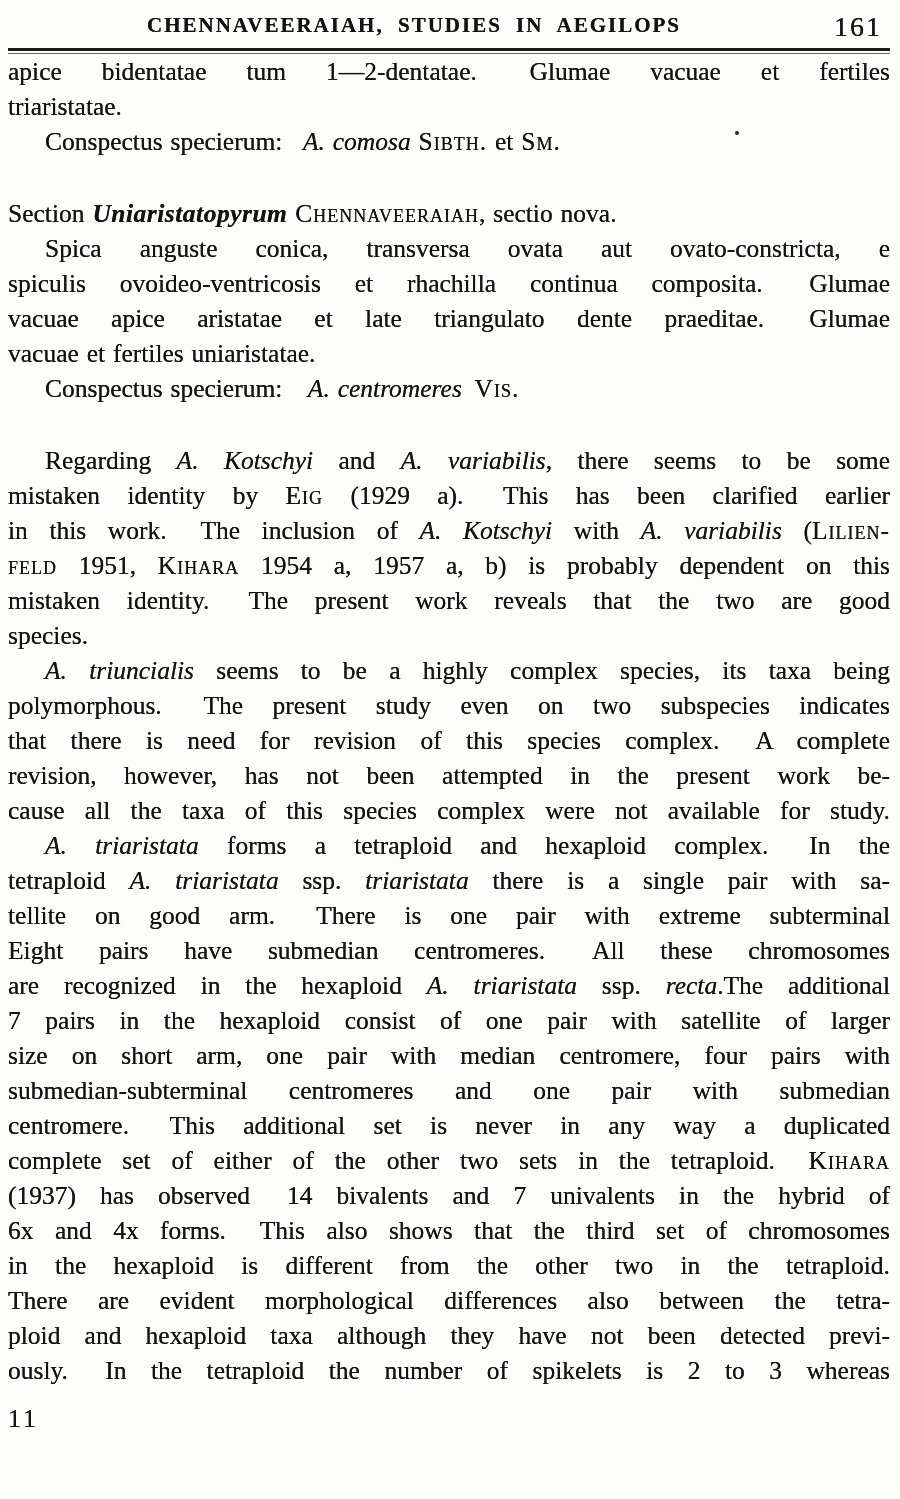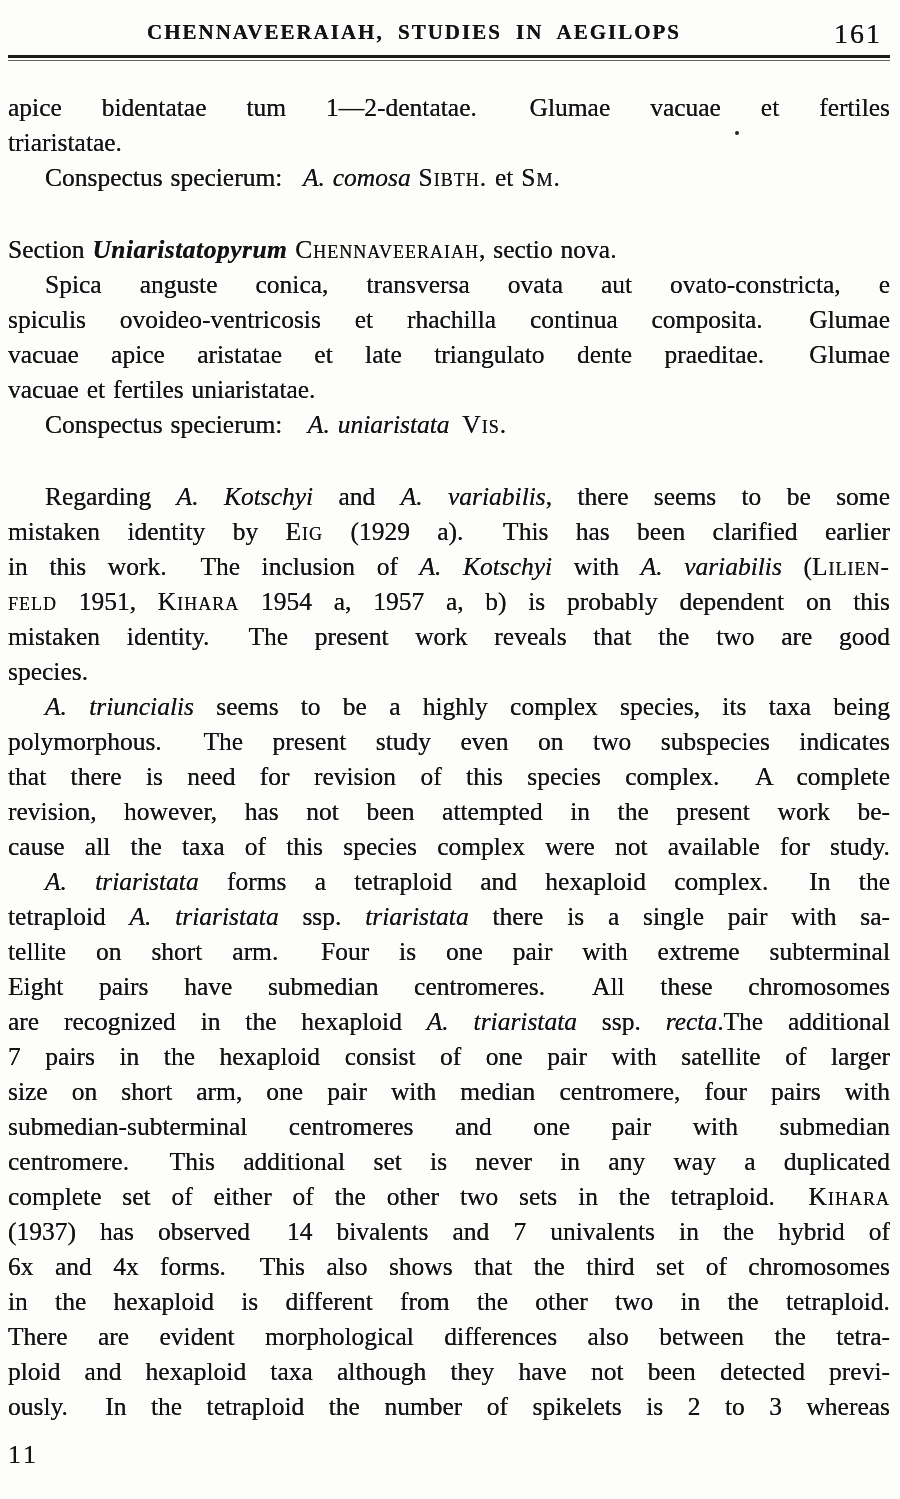--- a/index.html
+++ b/index.html
@@ -10,21 +10,21 @@
   body {
     width: 900px;
     height: 1499px;
     overflow: hidden;
     position: relative;
     font-family: "Liberation Serif", serif;
     color: #131313;
   }
   .page {
     position: relative;
-    padding: 20px 10px 0 8px;
+    padding: 13px 10px 0 8px;
     text-shadow: 0 0 0.55px rgba(15,15,15,0.9);
   }
   
   .hdr {
     position: relative;
     height: 28px;
   }
   .running-title {
     text-align: center;
     font-size: 21px;
@@ -42,21 +42,20 @@
     letter-spacing: 2px;
   }
   .rule {
     margin-top: 7px;
     height: 2px;
     border-top: 3px solid #1a1a18;
     border-bottom: 1px solid rgba(20,20,20,0.65);
   }
   
   .body-text {
-    margin-top: 29px;
   }
   .para { margin: 0; }
   .para.gap { margin-top: 37px; }
   .line {
     height: 35px;
     line-height: 35px;
     font-size: 25.5px;
     word-spacing: 1.5px;
   }
   .line.j {
@@ -109,41 +108,41 @@
       <div class="para gap">
         <div class="line l"><span>Section </span><span class="bi">Uniaristatopyrum</span><span> </span><span class="sc">Chennaveeraiah</span><span>, sectio nova.</span></div>
       </div>
       <div class="para">
         <div class="line j ind"><span>Spica anguste conica, transversa ovata aut ovato-constricta, e</span></div>
         <div class="line j"><span>spiculis ovoideo-ventricosis et rhachilla continua composita.  Glumae</span></div>
         <div class="line j"><span>vacuae apice aristatae et late triangulato dente praeditae.  Glumae</span></div>
         <div class="line l"><span>vacuae et fertiles uniaristatae.</span></div>
       </div>
       <div class="para">
-        <div class="line l ind"><span>Conspectus specierum:  </span><span class="it">A. uniaristata</span><span> </span><span class="sc">Vis.</span></div>
+        <div class="line l ind"><span>Conspectus specierum:  </span><span class="it">A. centromeres</span><span> </span><span class="sc">Vis.</span></div>
       </div>
       <div class="para gap">
         <div class="line j ind"><span>Regarding </span><span class="it">A. Kotschyi</span><span> and </span><span class="it">A. variabilis</span><span>, there seems to be some</span></div>
         <div class="line j"><span>mistaken identity by </span><span class="sc">Eig</span><span> (1929 a).  This has been clarified earlier</span></div>
         <div class="line j"><span>in this work.  The inclusion of </span><span class="it">A. Kotschyi</span><span> with </span><span class="it">A. variabilis</span><span> (</span><span class="sc">Lilien-</span></div>
         <div class="line j"><span class="sc">feld</span><span> 1951, </span><span class="sc">Kihara</span><span> 1954 a, 1957 a, b) is probably dependent on this</span></div>
         <div class="line j"><span>mistaken identity.  The present work reveals that the two are good</span></div>
         <div class="line l"><span>species.</span></div>
       </div>
       <div class="para">
         <div class="line j ind"><span class="it">A. triuncialis</span><span> seems to be a highly complex species, its taxa being</span></div>
         <div class="line j"><span>polymorphous.  The present study even on two subspecies indicates</span></div>
         <div class="line j"><span>that there is need for revision of this species complex.  A complete</span></div>
         <div class="line j"><span>revision, however, has not been attempted in the present work be-</span></div>
         <div class="line j"><span>cause all the taxa of this species complex were not available for study.</span></div>
       </div>
       <div class="para">
         <div class="line j ind"><span class="it">A. triaristata</span><span> forms a tetraploid and hexaploid complex.  In the</span></div>
         <div class="line j"><span>tetraploid </span><span class="it">A. triaristata</span><span> ssp. </span><span class="it">triaristata</span><span> there is a single pair with sa-</span></div>
-        <div class="line j"><span>tellite on short arm.  Four is one pair with extreme subterminal</span></div>
+        <div class="line j"><span>tellite on good arm.  There is one pair with extreme subterminal</span></div>
         <div class="line j"><span>Eight pairs have submedian centromeres.  All these chromosomes</span></div>
         <div class="line j"><span>are recognized in the hexaploid </span><span class="it">A. triaristata</span><span> ssp. </span><span class="it">recta</span><span>.The additional</span></div>
         <div class="line j"><span>7 pairs in the hexaploid consist of one pair with satellite of larger</span></div>
         <div class="line j"><span>size on short arm, one pair with median centromere, four pairs with</span></div>
         <div class="line j"><span>submedian-subterminal centromeres and one pair with submedian</span></div>
         <div class="line j"><span>centromere.  This additional set is never in any way a duplicated</span></div>
         <div class="line j"><span>complete set of either of the other two sets in the tetraploid.  </span><span class="sc">Kihara</span></div>
         <div class="line j"><span>(1937) has observed  14 bivalents and 7 univalents in the hybrid of</span></div>
         <div class="line j"><span>6x and 4x forms.  This also shows that the third set of chromosomes</span></div>
         <div class="line j"><span>in the hexaploid is different from the other two in the tetraploid.</span></div>

